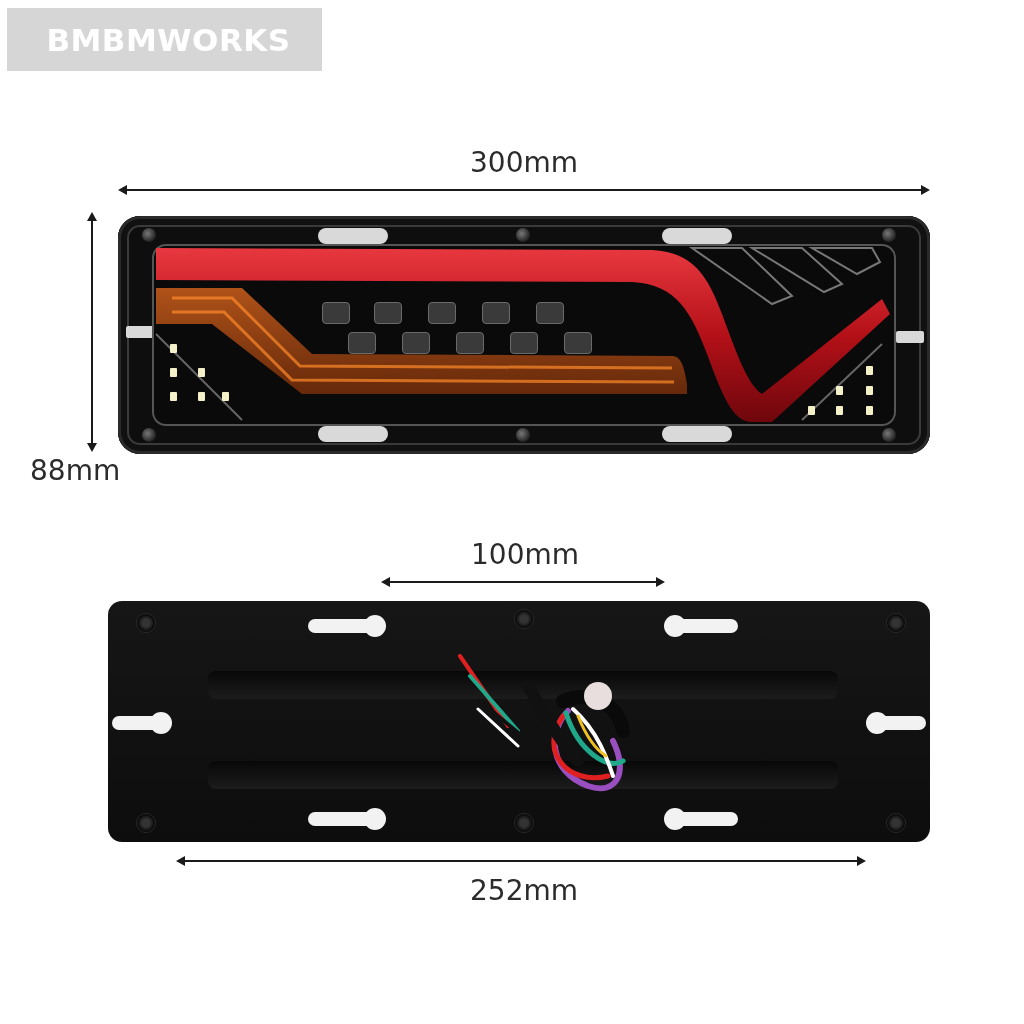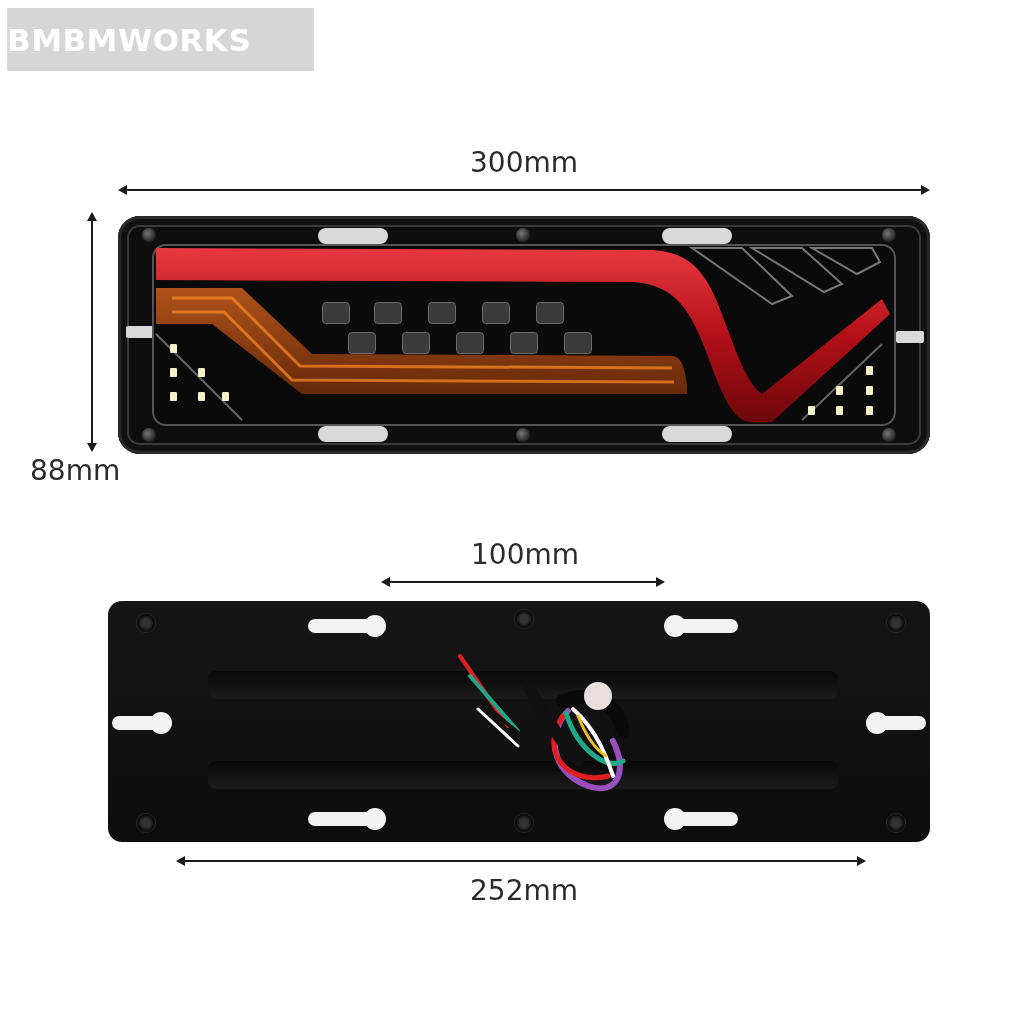--- a/index.html
+++ b/index.html
@@ -1,17 +1,17 @@
 <!DOCTYPE html>
 <html><head>
 <meta charset="utf-8">
 <style>
   html, body { margin:0; padding:0; background:#ffffff; }
   body { width:1024px; height:1024px; position:relative; overflow:hidden; font-family:"DejaVu Sans", sans-serif; }
-  .watermark { position:absolute; left:7px; top:8px; width:307px; height:63px; background:#d6d6d6; display:flex; align-items:center; justify-content:flex-start; }
+  .watermark { position:absolute; left:7px; top:8px; width:307px; height:63px; background:#d6d6d6; display:flex; align-items:center; justify-content:center;padding-left:8px; }
   .watermark span { color:#ffffff; font-family:"DejaVu Sans", sans-serif; font-weight:bold; font-size:31px; letter-spacing:0.5px; }
   .dim-label { position:absolute; color:#2b2b2b; font-family:"DejaVu Sans", sans-serif; font-size:28px; }
   .hline { position:absolute; height:2px; background:#1a1a1a; }
   .hline::before, .hline::after { content:""; position:absolute; top:-4px; border-top:5px solid transparent; border-bottom:5px solid transparent; }
   .hline::before { left:-2px; border-right:9px solid #1a1a1a; }
   .hline::after { right:-2px; border-left:9px solid #1a1a1a; }
   .vline { position:absolute; width:2px; background:#1a1a1a; }
   .vline::before, .vline::after { content:""; position:absolute; left:-4px; border-left:5px solid transparent; border-right:5px solid transparent; }
   .vline::before { top:-2px; border-bottom:9px solid #1a1a1a; }
   .vline::after { bottom:-2px; border-top:9px solid #1a1a1a; }

